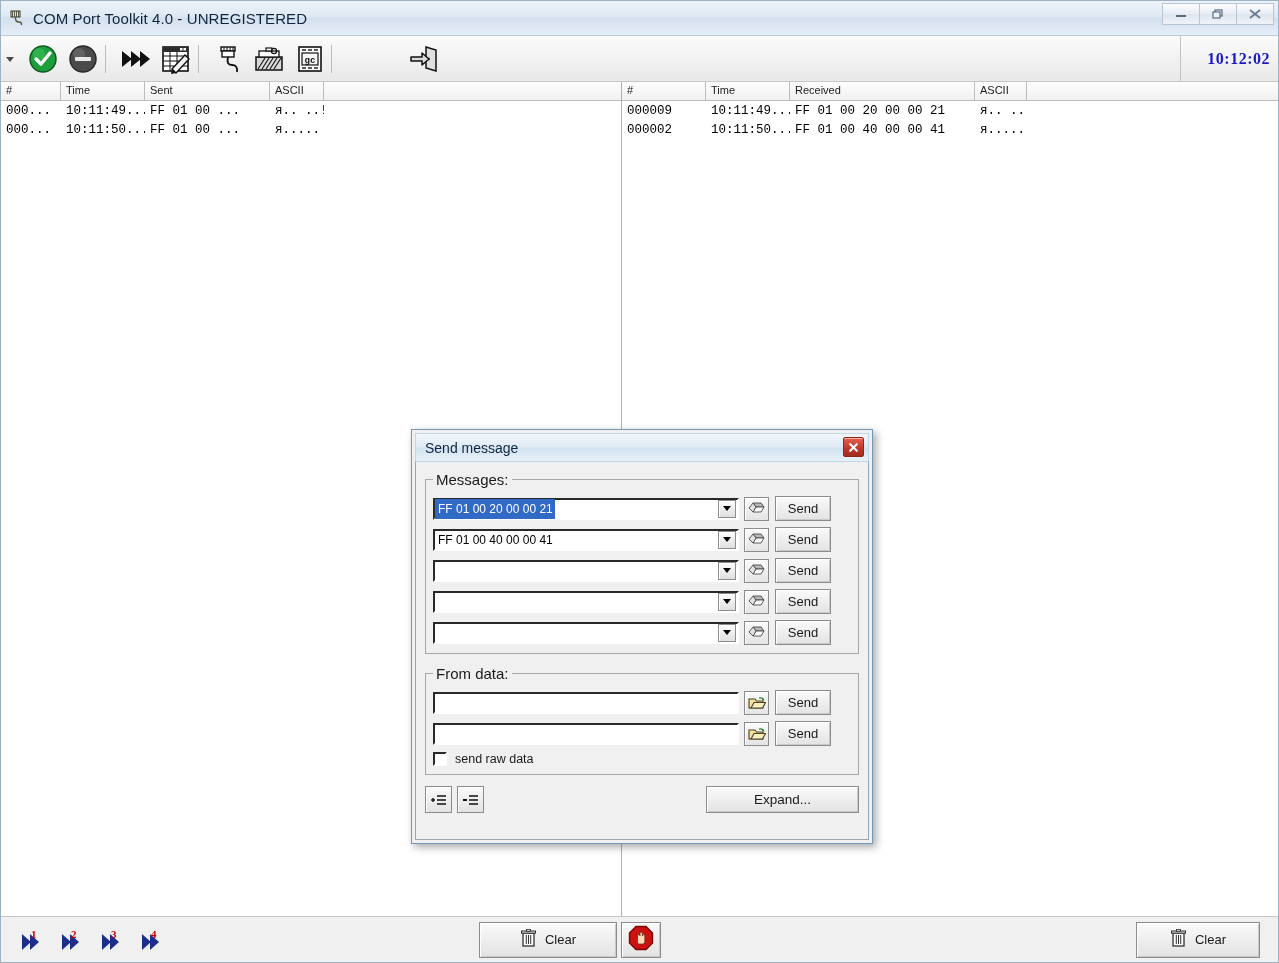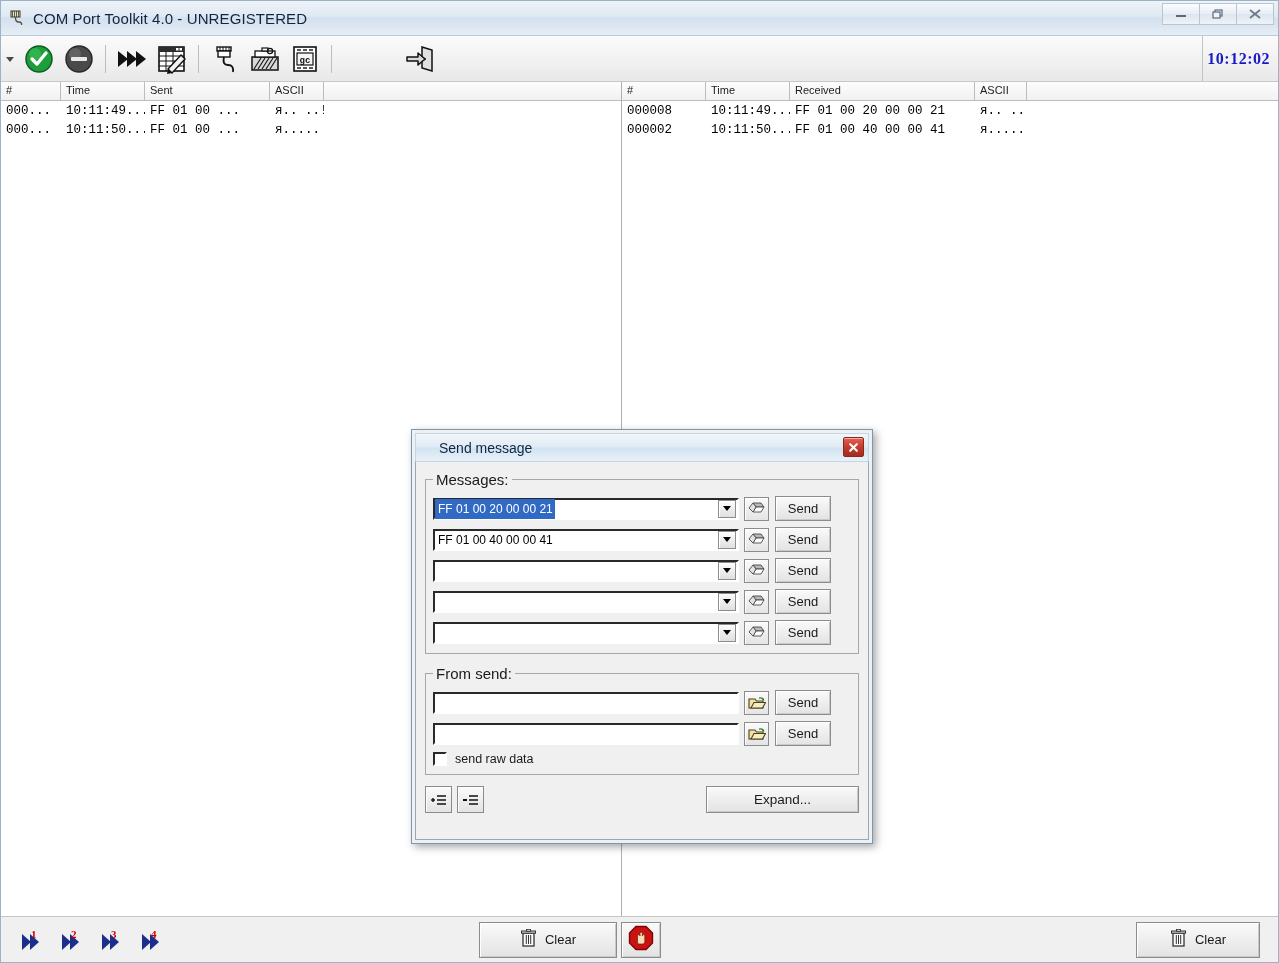--- a/index.html
+++ b/index.html
@@ -95,38 +95,38 @@
     background: linear-gradient(to bottom,#fbfbfb,#f0f0f0 60%, #e8e8e8);
     border-bottom: 1px solid #c8c8c8;
     display: flex;
     align-items: center;
     position: relative;
     box-sizing: border-box;
   }
   .tb-group { display: flex; align-items: center; height: 100%; }
   .tb-btn {
     width: 40px; height: 40px;
-    display: flex; align-items: center; justify-content: center;
+    display: flex; align-items: center; justify-content: flex-end;
     position: relative;
   }
   .tb-sep {
     width: 1px; height: 28px;
     background: #bdbdbd;
     margin: 0 6px;
   }
   .tb-overflow {
     width: 18px; height: 40px;
     display: flex; align-items: center; justify-content: center;
     color: #555; font-size: 8px;
   }
   #clock {
     position: absolute;
     right: 8px; top: 0; bottom: 0;
     display: flex; align-items: center;
-    padding-left: 4px;
+    padding-left: 26px;
     border-left: 1px solid #c3c3c3;
     color: #1919c8;
     font-weight: bold;
     font-size: 16px;
     font-family: "Liberation Serif", serif;
     letter-spacing: 0.5px;
   }
 
   
   #main-area {
@@ -253,21 +253,21 @@
     display: flex; align-items: center;
     position: relative;
     flex: none;
     border: 1px solid #c3d6e6;
     border-bottom: none;
     box-sizing: border-box;
   }
   #dlg-title-text {
     font-size: 14px;
     color: #0d2742;
-    padding-left: 23px;
+    padding-left: 9px;
     font-family: "Liberation Sans", sans-serif;
   }
   #dlg-close {
     position: absolute; right: 4px; top: 3px;
     width: 21px; height: 20px;
     background: linear-gradient(to bottom,#e8604f,#c0392b 55%,#a32b1e);
     border: 1px solid #8d2718;
     border-radius: 2px;
     color: #fff;
     font-size: 12px; font-weight: bold;
@@ -599,21 +599,21 @@
     <div class="pane" id="pane-received">
       <div class="lv-header">
         <div class="col c0">#</div>
         <div class="col c1">Time</div>
         <div class="col c2">Received</div>
         <div class="col c3">ASCII</div>
         <div class="col cfill"></div>
       </div>
       <div class="lv-body">
         <div class="lv-row">
-          <div class="cell c0">000008</div>
+          <div class="cell c0">000009</div>
           <div class="cell c1">10:11:49....</div>
           <div class="cell c2">FF 01 00 20 00 00 21</div>
           <div class="cell c3">я.. ..!</div>
         </div>
         <div class="lv-row">
           <div class="cell c0">000002</div>
           <div class="cell c1">10:11:50....</div>
           <div class="cell c2">FF 01 00 40 00 00 41</div>
           <div class="cell c3">я.....</div>
         </div>
@@ -791,21 +791,21 @@
               <polygon points="5,2 13,2 16,6 8,6" fill="#b9b9b9" stroke="#4a4a4a" stroke-width="0.9"></polygon>
               <polygon points="8,6 16,6 13,11 5,11" fill="#fdfdfd" stroke="#4a4a4a" stroke-width="0.9"></polygon>
               <polygon points="5,2 8,6 5,11 1,7" fill="#e2e2e2" stroke="#4a4a4a" stroke-width="0.9"></polygon>
             </svg>
           </div>
           <div class="btn95 send-btn">Send</div>
         </div>
       </fieldset>
 
       <fieldset class="grp" style="margin-top:11px;">
-        <legend>From send:</legend>
+        <legend>From data:</legend>
 
         <div class="file-row">
           <div class="file-input"></div>
           <div class="icon-btn">
             <svg width="18" height="16" viewBox="0 0 18 16">
               <path d="M1 4 L7 4 L8.5 6 L15 6 L15 13 L1 13 Z" fill="#f0e2a0" stroke="#4a4020" stroke-width="1.1"></path>
               <path d="M3 13 L6 7.5 L17.5 7.5 L14.5 13 Z" fill="#f7eec0" stroke="#4a4020" stroke-width="1.1"></path>
               <path d="M11 3.2 Q14.5 2.2 15.5 5" stroke="#2f7f2f" stroke-width="1.2" fill="none"></path>
               <polygon points="15.8,3.2 16.4,5.8 13.9,5" fill="#2f7f2f"></polygon>
             </svg>

